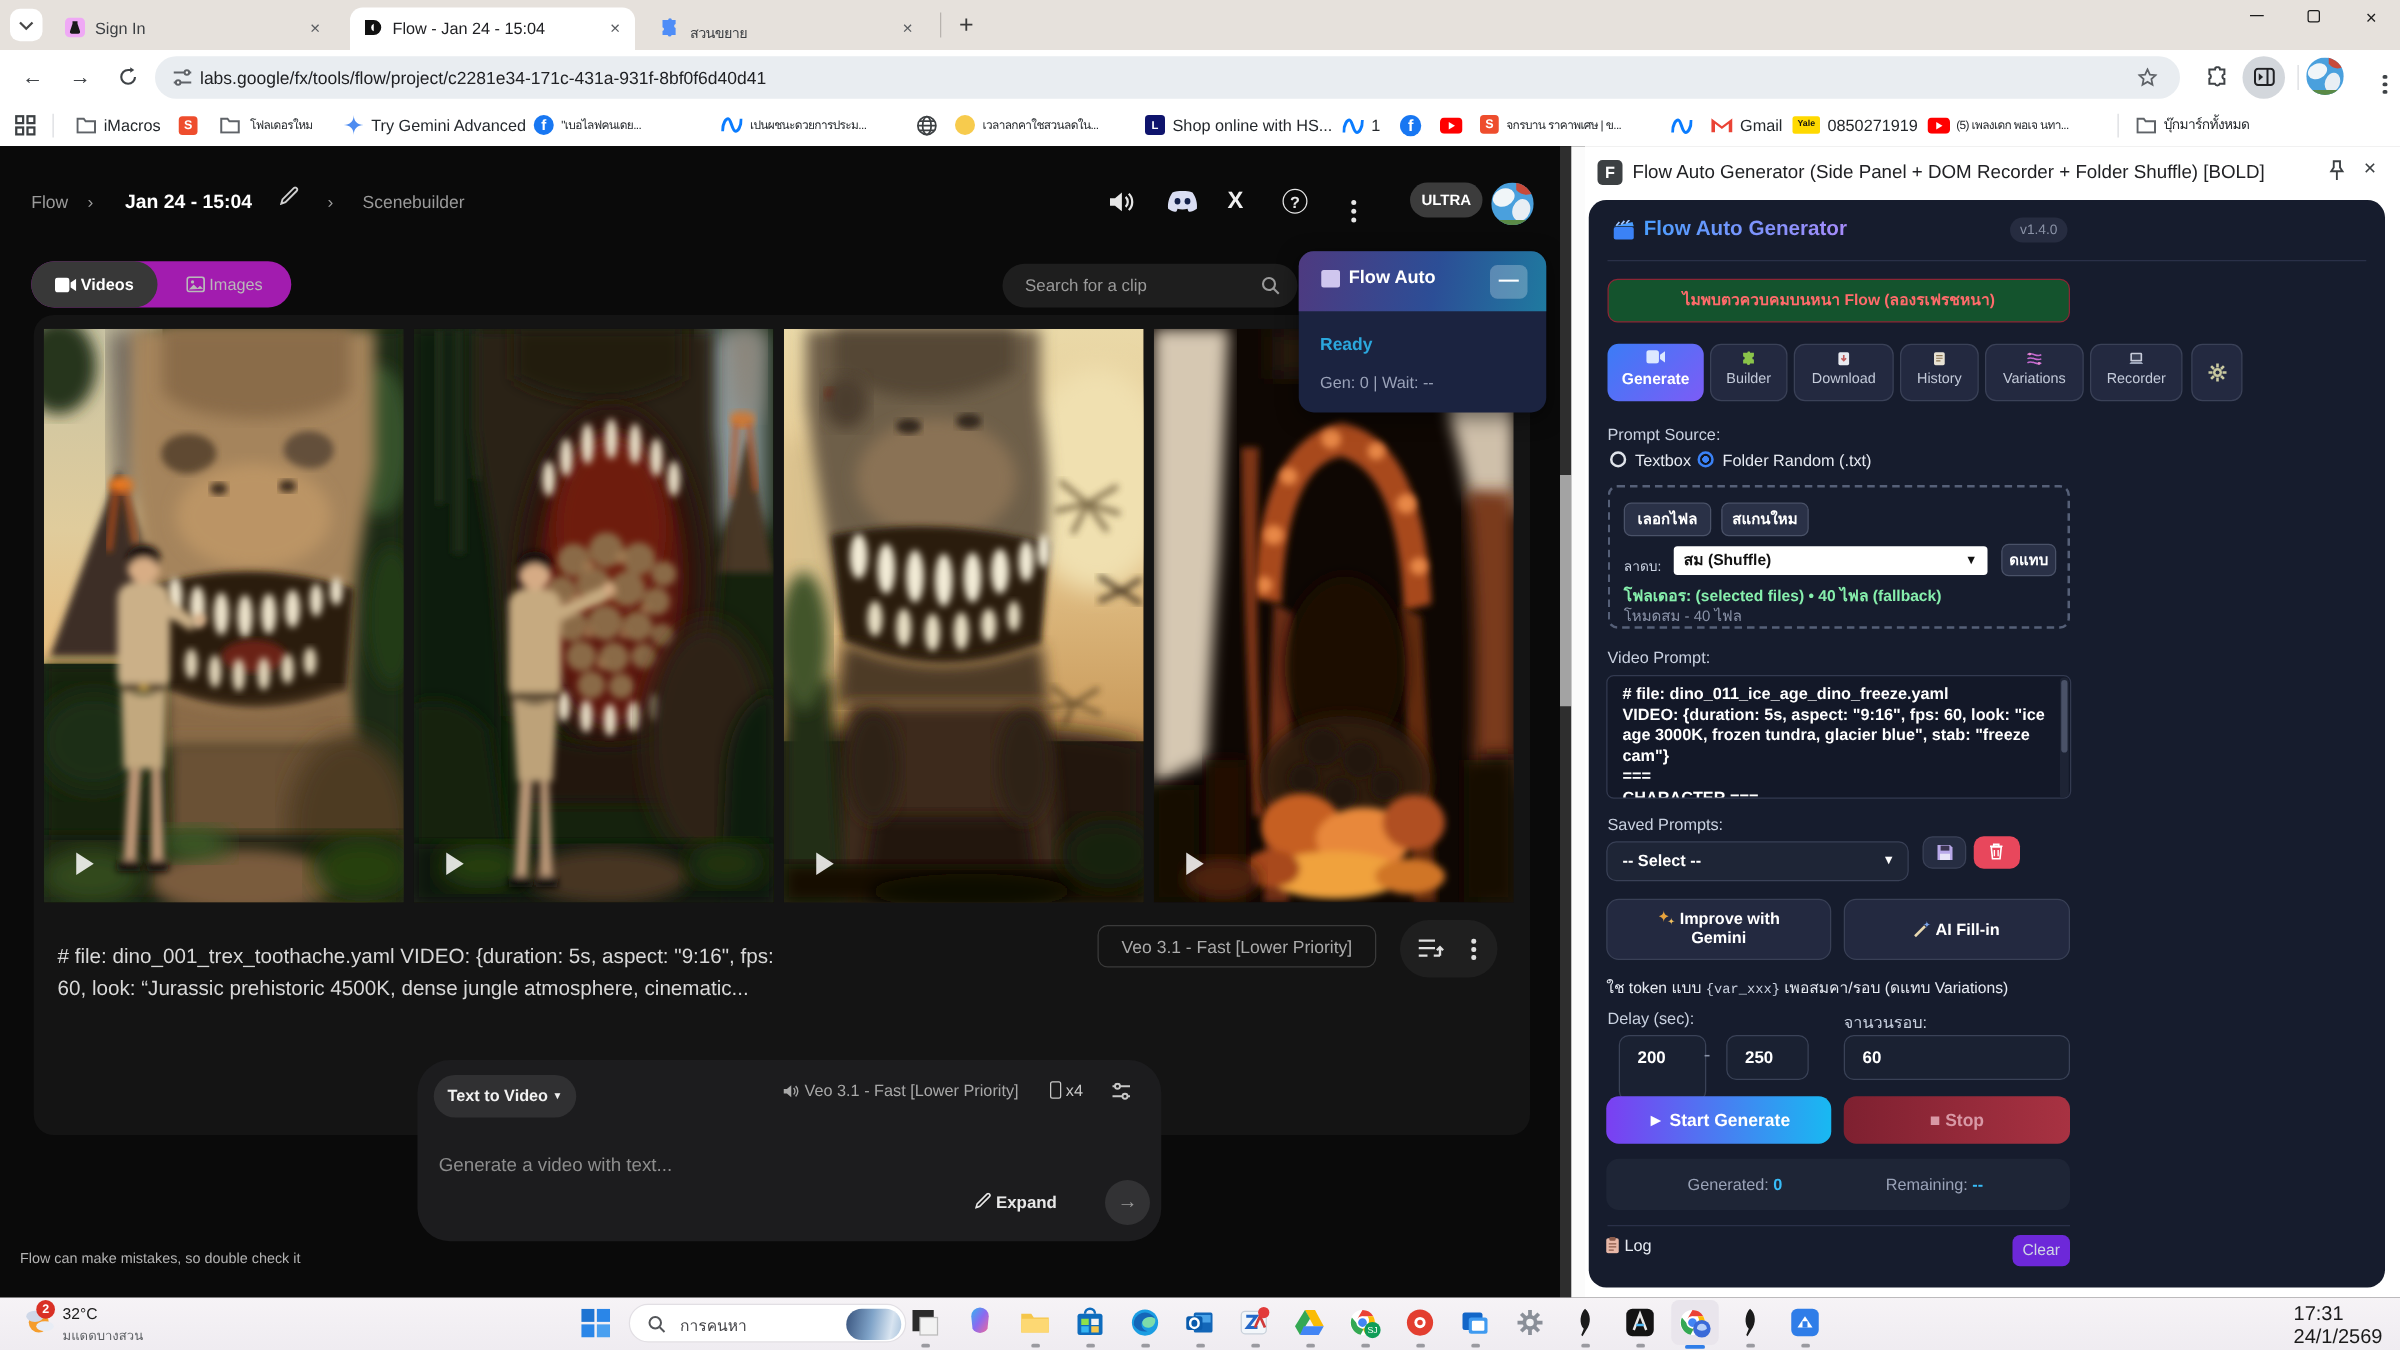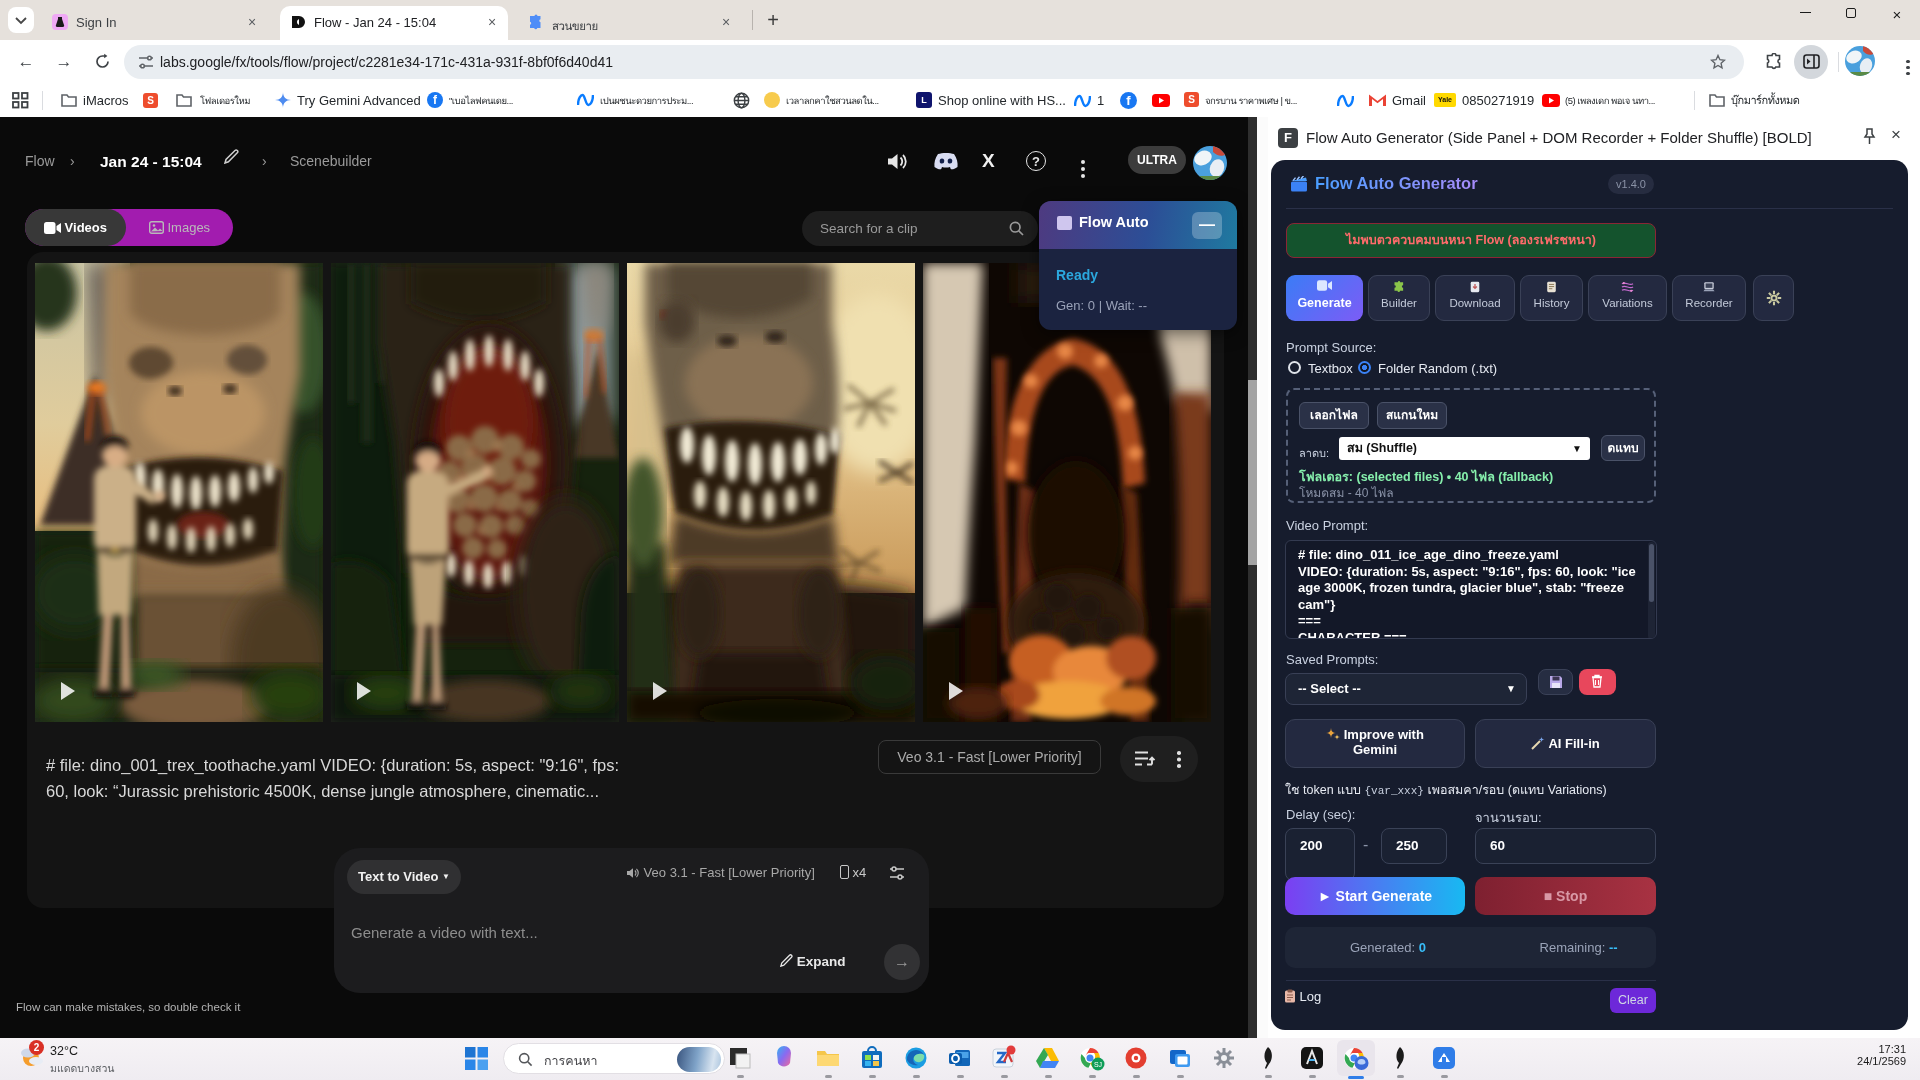--- a/index.html
+++ b/index.html
@@ -709,31 +709,31 @@
             </svg> AI Fill-in</div>
       <div class="abs" style="left:14px;top:559px;width:180px;height:49px;background:#232940;border:1px solid #394056;border-radius:10px;color:#fff;font-weight:bold;font-size:13px;text-align:center;padding-top:7px"><svg width="14" height="13" viewBox="0 0 14 13" style="vertical-align:-2px">
               <path d="M5 0 C5 3.2 7 5 10 5 C7 5 5 6.8 5 10 C5 6.8 3 5 0 5 C3 5 5 3.2 5 0z" fill="#e8a33d"></path>
               <path d="M11 6 C11 8 12 9 14 9 C12 9 11 10 11 12 C11 10 10 9 8 9 C10 9 11 8 11 6z" fill="#f0c060"></path>
             </svg> Improve with<br>Gemini</div>
 
       <div class="abs" style="left:14px;top:620px;color:#e6eaf2;font-size:12.5px;white-space:nowrap">ใช token แบบ <span style="font-family:'Liberation Mono',monospace;font-size:11px;color:#c9d1e0">{var_xxx}</span> เพอสมคา/รอบ (ดแทบ Variations)</div>
 
       <div class="lbl" style="left:15px;top:647px">Delay (sec):</div>
       <div class="lbl" style="left:204px;top:647px">จานวนรอบ:</div>
-      <div class="inpt" style="left:14px;top:668px;width:70px;height:53px;line-height:34px"><span style="margin-left:14px">200</span></div>
+      <div class="inpt" style="left:24px;top:668px;width:70px;height:53px;line-height:34px"><span style="margin-left:14px">200</span></div>
       <div class="abs" style="left:92px;top:676px;color:#8a93a8">-</div>
       <div class="inpt" style="left:110px;top:668px;width:66px;height:36px;line-height:34px"><span style="margin-left:14px">250</span></div>
       <div class="inpt" style="left:204px;top:668px;width:181px;height:36px;line-height:34px"><span style="margin-left:14px">60</span></div>
 
       <div class="abs" style="left:14px;top:717px;width:180px;height:38px;border-radius:10px;background:linear-gradient(90deg,#7b3ff2,#18b9f2);color:#fff;font-weight:bold;font-size:14px;text-align:center;line-height:38px">► Start Generate</div>
       <div class="abs" style="left:204px;top:717px;width:181px;height:38px;border-radius:10px;background:linear-gradient(90deg,#7e2030,#a83242);color:#d898a5;font-weight:bold;font-size:14px;text-align:center;line-height:38px">■ Stop</div>
 
       <div class="abs" style="left:14px;top:767px;width:371px;height:41px;background:#1e2536;border-radius:10px;color:#9aa3b8;font-size:13px;line-height:41px">
         <span style="margin-left:65px">Generated: <b style="color:#38bdf8">0</b></span>
-        <span style="margin-left:110px">Remaining: <b style="color:#38bdf8">--</b></span>
+        <span style="margin-left:79px">Remaining: <b style="color:#38bdf8">--</b></span>
       </div>
       <div class="abs" style="left:15px;top:820px;width:370px;height:1px;background:#2a3048"></div>
       <div class="abs" style="left:13px;top:829px;color:#e6eaf2;font-size:13px"><svg width="12" height="14" viewBox="0 0 12 14" style="vertical-align:-2px">
               <rect x="1" y="1.5" width="10" height="12" rx="1.5" fill="#e8b8a8"></rect>
               <rect x="3.5" y="0.5" width="5" height="3" rx="1" fill="#8a5a4a"></rect>
               <path d="M3 6h6M3 8.5h6M3 11h4" stroke="#8a5a4a" stroke-width="1"></path>
             </svg> Log</div>
       <div class="abs" style="left:339px;top:828px;width:46px;height:25px;background:#6d28d9;border-radius:6px;color:#cfd6e4;font-size:12.5px;text-align:center;line-height:25px">Clear</div>
     </div>
   </div>
@@ -874,15 +874,15 @@
             <path d="M13 2 C18 6 18 14 14 19 L11 24 L10 23 L12 18 C8 14 9 6 13 2z" fill="#1b1b1b"></path>
           </svg></div>
   <div class="tuline" style="left:1397px"></div>
   <div class="tico" style="left:1431px"><svg width="26" height="26" viewBox="0 0 26 26">
             <rect x="2" y="2" width="22" height="22" rx="5" fill="#2f7de8"></rect>
             <path d="M7 17 L13 8 L19 17z" fill="#fff"></path>
             <rect x="11" y="12" width="4" height="5" fill="#2f7de8"></rect>
           </svg></div>
   <div class="tuline" style="left:1441px"></div>
   </div>
-  <div class="abs" style="right:14px;top:5px;font-size:11px;color:#1b1b1b;text-align:right">17:31<br>24/1/2569</div>
+  <div class="abs" style="right:14px;top:5px;font-size:16px;color:#1b1b1b;text-align:left">17:31<br>24/1/2569</div>
 </div>
 </div>
 
 </body></html>

